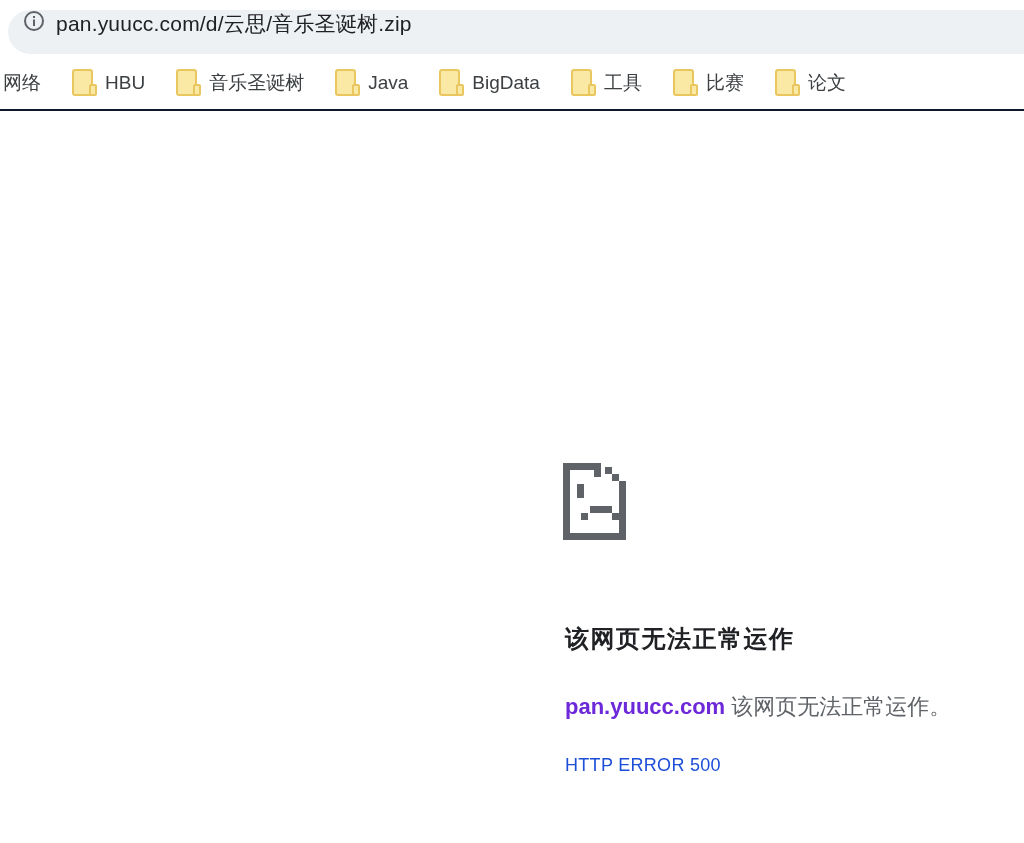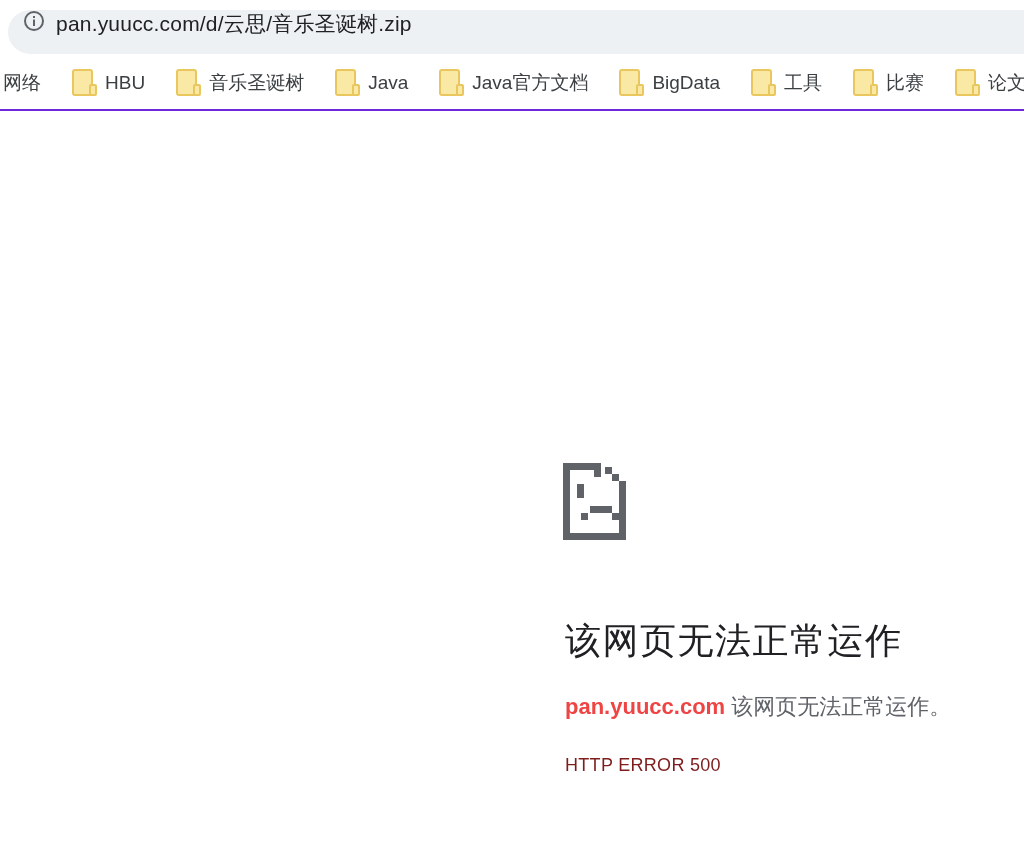--- a/index.html
+++ b/index.html
@@ -31,21 +31,21 @@
     font-size: 21px;
     color: #202124;
     white-space: nowrap;
     letter-spacing: 0.2px;
   }
 
   
   .bookmarks {
     height: 55px;
     background: #ffffff;
-    border-bottom: 2px solid #6d28d9;
+    border-bottom: 2px solid #0f172a;
     display: flex;
     align-items: center;
     padding-left: 3px;
     gap: 31px;
     overflow: hidden;
   }
   .bm-item {
     display: flex;
     align-items: center;
     gap: 12px;
@@ -71,38 +71,38 @@
     background: #fae9a4;
     border: 2px solid #e9c75e;
     border-radius: 2px;
   }
 
   
   .content { position: absolute; left: 0; top: 113px; width: 1024px; height: 730px; background: #fff; }
   .error-area { position: absolute; left: 565px; top: 350px; width: 440px; height: 470px; }
   .sad-icon { position: absolute; left: -2px; top: 0; display: block; }
   .error-title {
-    position: absolute; left: 0; top: 154px;
-    font-size: 36px;
-    font-weight: 400;
+    position: absolute; left: 0; top: 160px;
+    font-size: 24px;
+    font-weight: 700;
     letter-spacing: 1.5px;
     color: #202124;
     white-space: nowrap;
   }
   .error-sub {
     position: absolute; left: 0; top: 229px;
     font-size: 22px;
     color: #5f6368;
     white-space: nowrap;
   }
-  .error-sub .host { font-weight: 700; color: #ef4444; }
+  .error-sub .host { font-weight: 700; color: #6d28d9; }
   .error-code {
     position: absolute; left: 0; top: 292px;
     font-size: 18px;
-    color: #7f1d1d;
+    color: #1d4ed8;
     letter-spacing: 0.3px;
   }
 </style>
 </head>
 <body>
 
 <div class="topbar">
   <div class="omnibox">
     <svg class="info-icon" viewBox="0 0 22 22">
       <circle cx="11" cy="11" r="9" fill="none" stroke="#5f6368" stroke-width="2"></circle>
@@ -121,24 +121,20 @@
       <span class="folder-icon"></span>
       <span>HBU</span>
     </div>
     <div class="bm-item">
       <span class="folder-icon"></span>
       <span>音乐圣诞树</span>
     </div>
     <div class="bm-item">
       <span class="folder-icon"></span>
       <span>Java</span>
-    </div>
-    <div class="bm-item">
-      <span class="folder-icon"></span>
-      <span>Java官方文档</span>
     </div>
     <div class="bm-item">
       <span class="folder-icon"></span>
       <span>BigData</span>
     </div>
     <div class="bm-item">
       <span class="folder-icon"></span>
       <span>工具</span>
     </div>
     <div class="bm-item">

